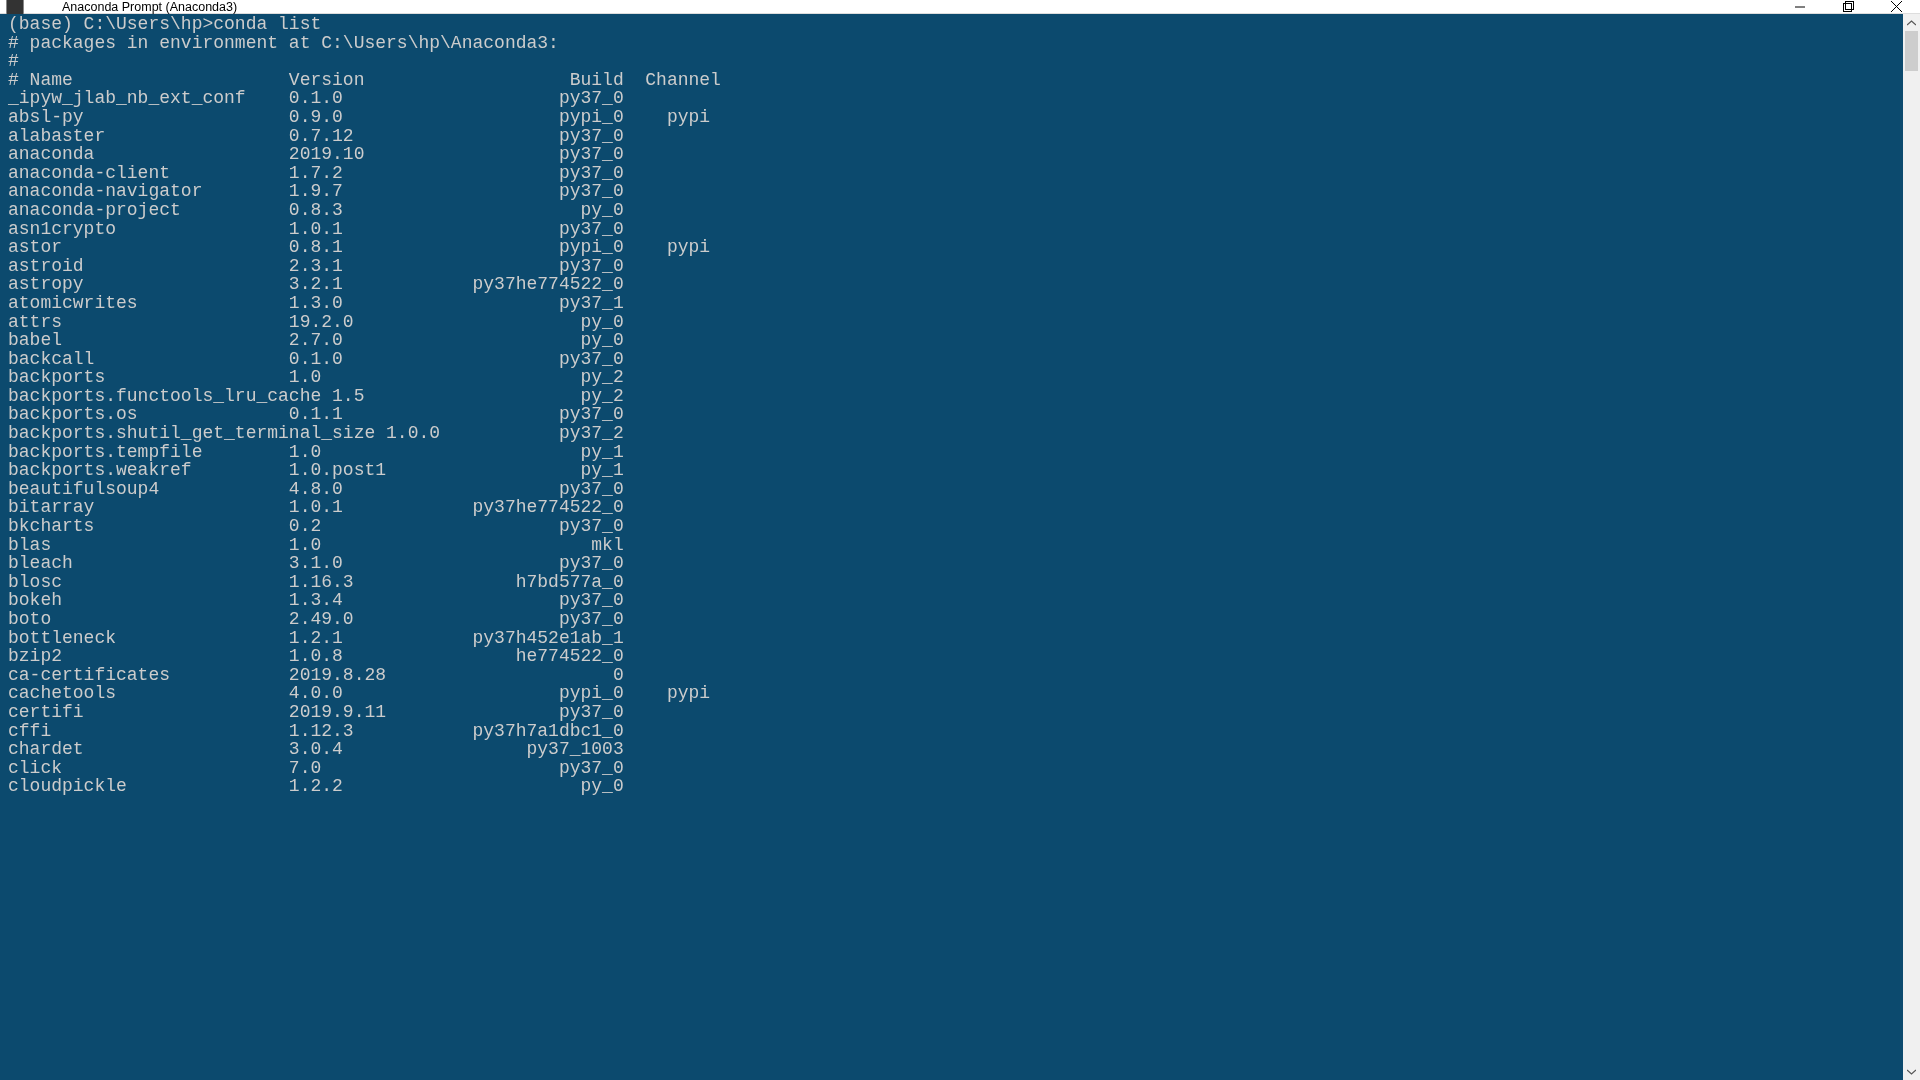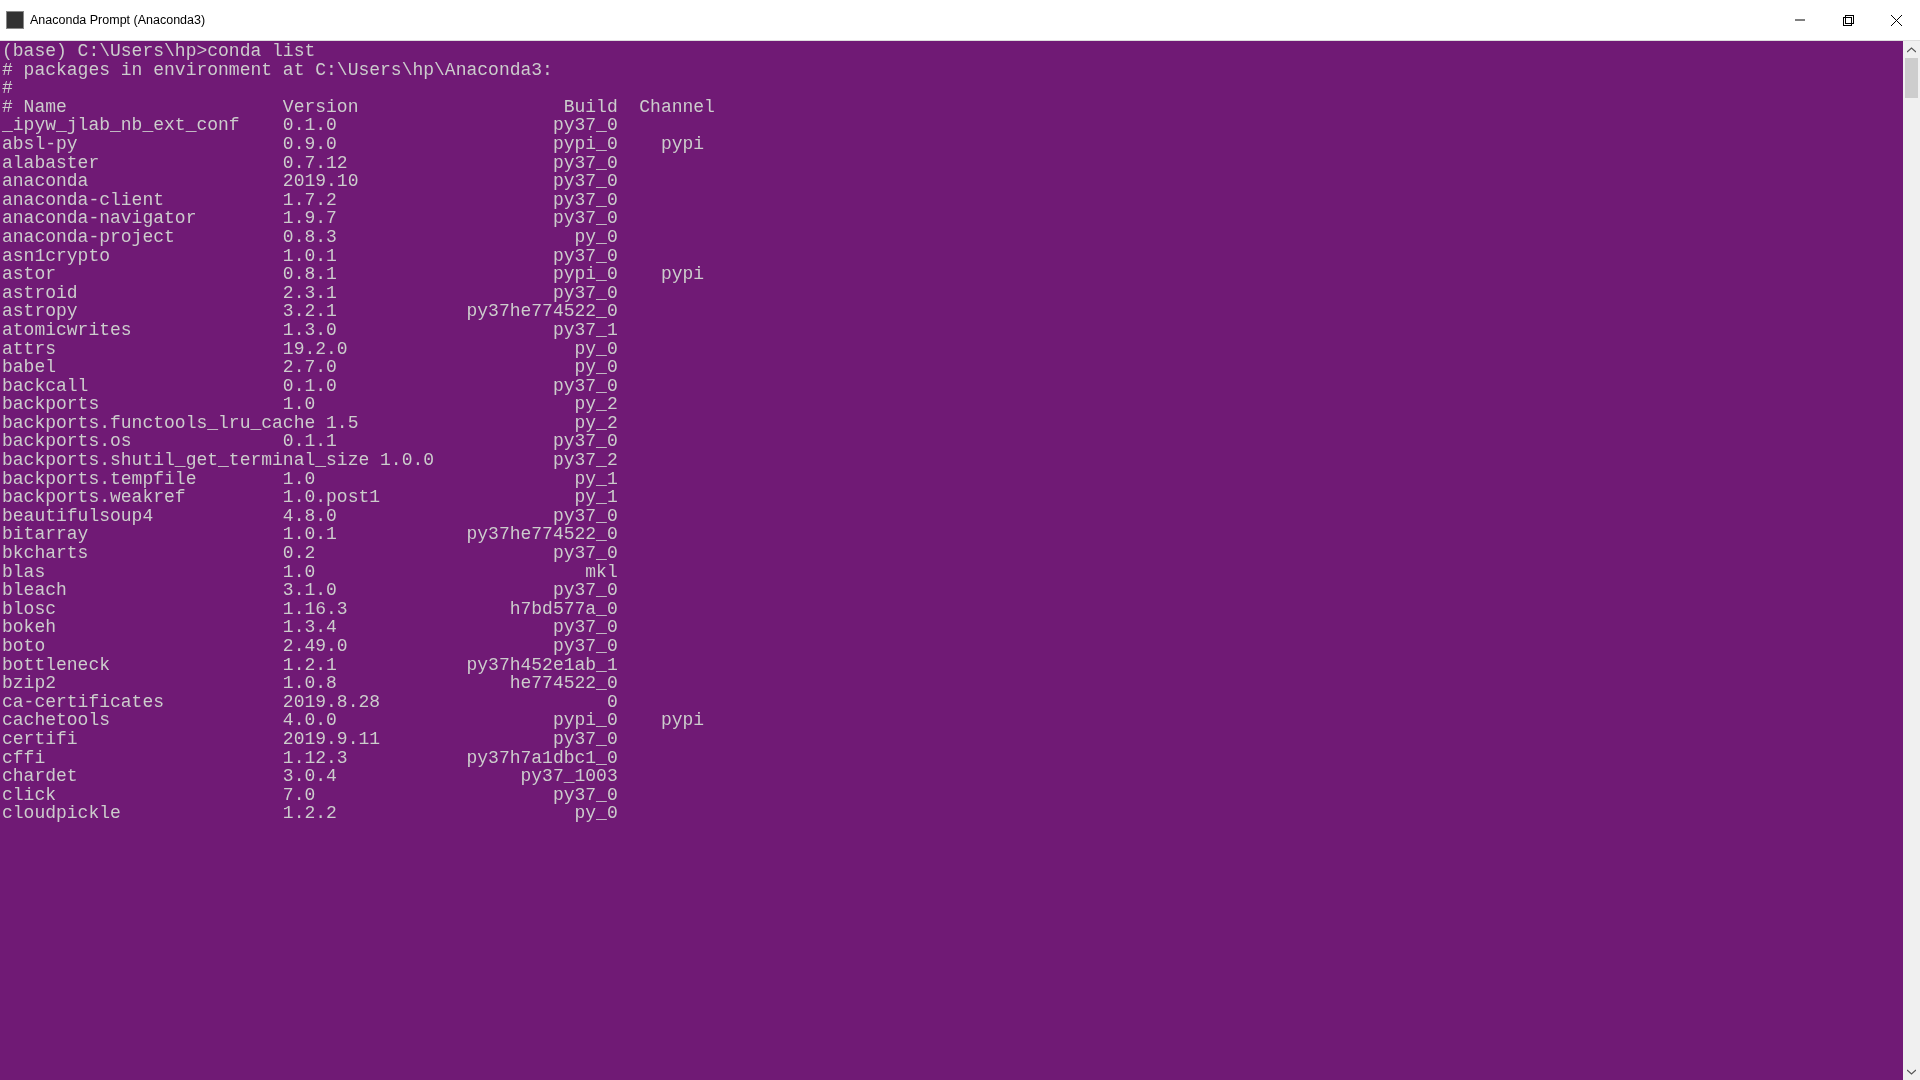--- a/index.html
+++ b/index.html
@@ -1,28 +1,28 @@
 <!DOCTYPE html>
 <html><head>
   <meta charset="utf-8">
   <style>
     * { margin: 0; padding: 0; box-sizing: border-box; }
     html, body { width: 1920px; height: 1080px; overflow: hidden; font-family: Consolas, 'Courier New', monospace; }
     
     .window { width: 100%; height: 100%; display: flex; flex-direction: column; background: #fff; }
     
-    .titlebar { height: 41px; background: #fff; display: flex; align-items: center; padding: 0 0 0 6px; border-bottom: 1px solid #ddd; }
+    .titlebar { height: 14px; background: #fff; display: flex; align-items: center; padding: 0 0 0 6px; border-bottom: 1px solid #ddd; gap: 32px; }
     .titlebar-icon { width: 18px; height: 18px; background: #333; margin-right: 6px; border: 1px solid #888; display:inline-block; }
     .titlebar-text { font-family: 'Segoe UI', Tahoma, sans-serif; font-size: 12.5px; color: #000; flex: 1; }
     .titlebar-buttons { display: flex; height: 100%; }
     .tbtn { width: 48px; display: flex; align-items: center; justify-content: center; font-family: 'Segoe UI', sans-serif; color:#000; }
     .tbtn svg { stroke: #000; }
     
     .terminal-wrap { flex: 1; display: flex; background: #000; }
-    .terminal { flex: 1; background: #701a75; color: #ccc; padding: 1px 2px; font-size: 18px; line-height: 18.6px; font-family: Consolas, 'Courier New', monospace; white-space: pre; overflow: hidden; letter-spacing: 0px; }
+    .terminal { flex: 1; background: #0c4a6e; color: #ccc; padding: 1px 8px; font-size: 18px; line-height: 18.6px; font-family: Consolas, 'Courier New', monospace; white-space: pre; overflow: hidden; letter-spacing: 0px; }
     
     .scrollbar { width: 17px; background: #f0f0f0; display: flex; flex-direction: column; }
     .sb-arrow { height: 17px; display:flex; align-items:center; justify-content:center; background:#f0f0f0; }
     .sb-track { flex:1; background:#f0f0f0; position:relative; }
     .sb-thumb { position:absolute; top:0; left:2px; right:2px; height:40px; background:#cdcdcd; }
   </style>
 </head>
 <body>
 
 <div class="window">

